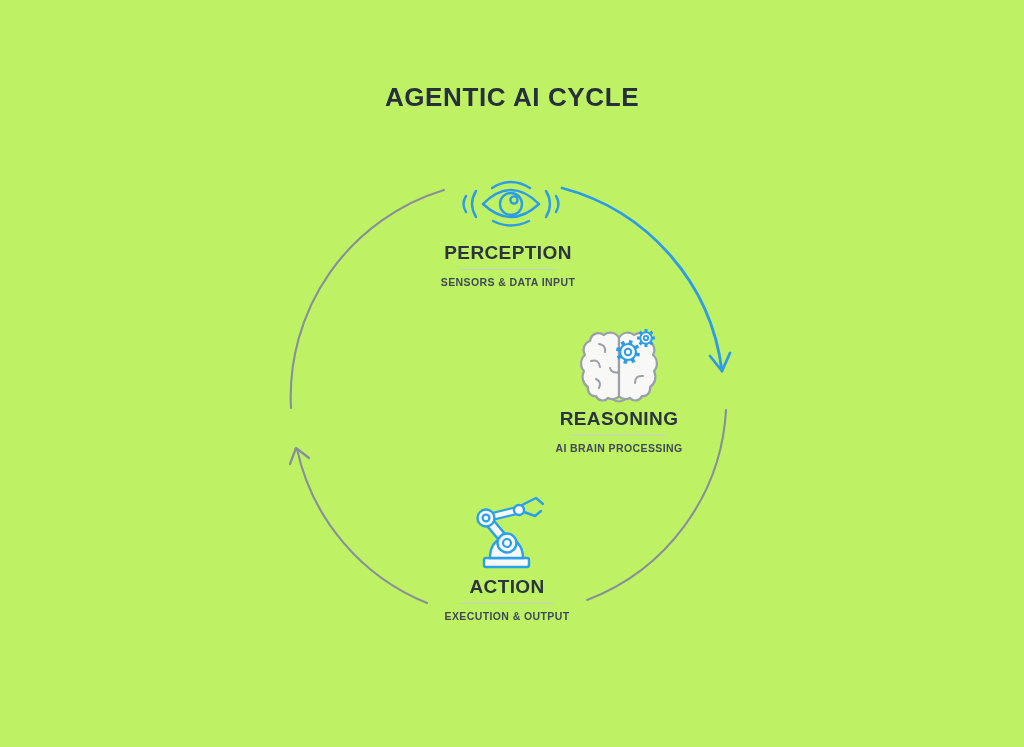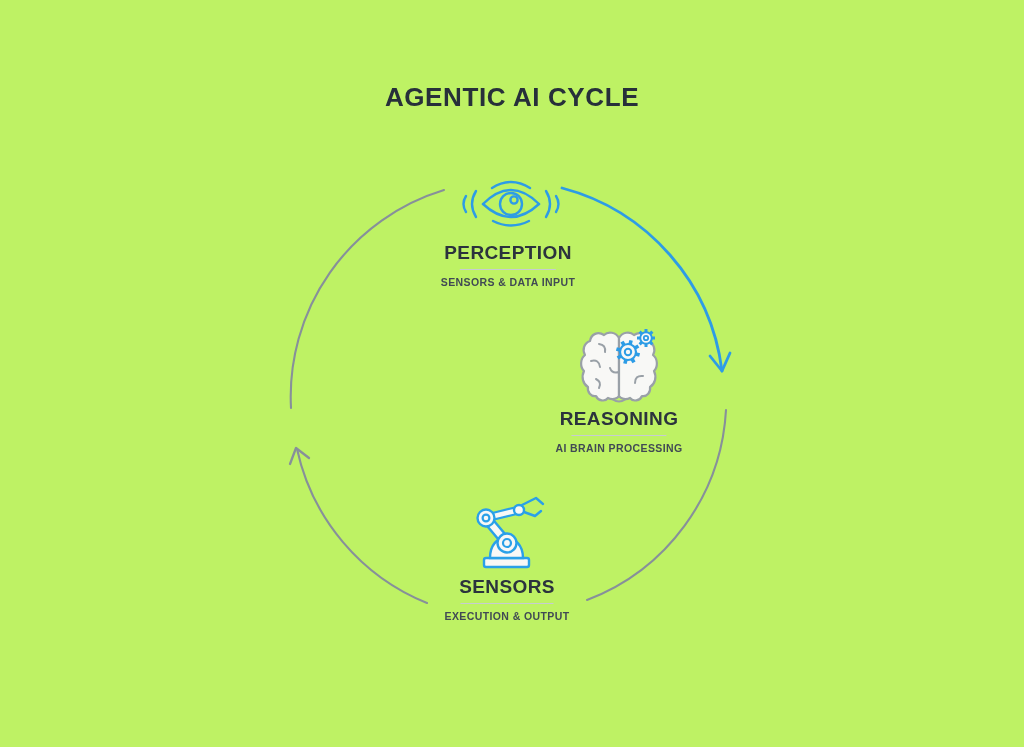--- a/index.html
+++ b/index.html
@@ -161,18 +161,18 @@
     <div class="stage-sub">SENSORS &amp; DATA INPUT</div>
   </div>
 
   <div class="stage" style="left:619px; top:409px">
     <div class="stage-title">REASONING</div>
     <div class="stage-divider" style="width:95px"></div>
     <div class="stage-sub">AI BRAIN PROCESSING</div>
   </div>
 
   <div class="stage" style="left:507px; top:577px">
-    <div class="stage-title">SENSORS</div>
+    <div class="stage-title">ACTION</div>
     <div class="stage-divider" style="width:93px"></div>
     <div class="stage-sub">EXECUTION &amp; OUTPUT</div>
   </div>
 
 </div>
 
 </body></html>

